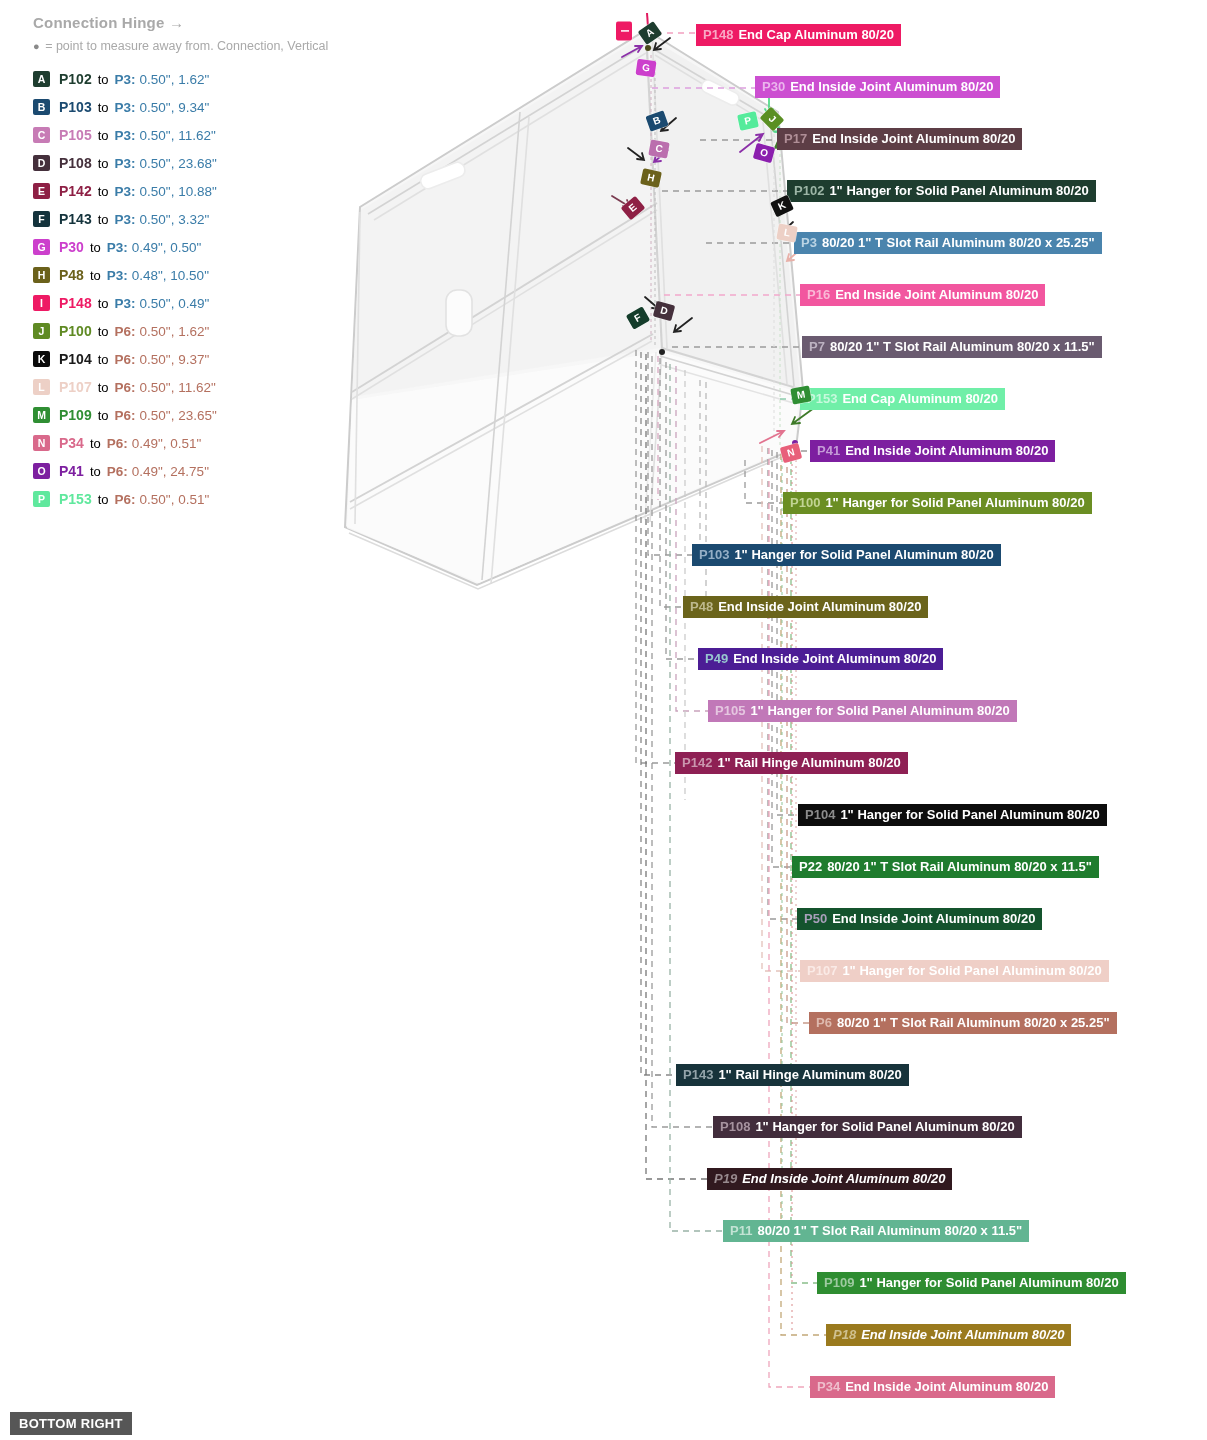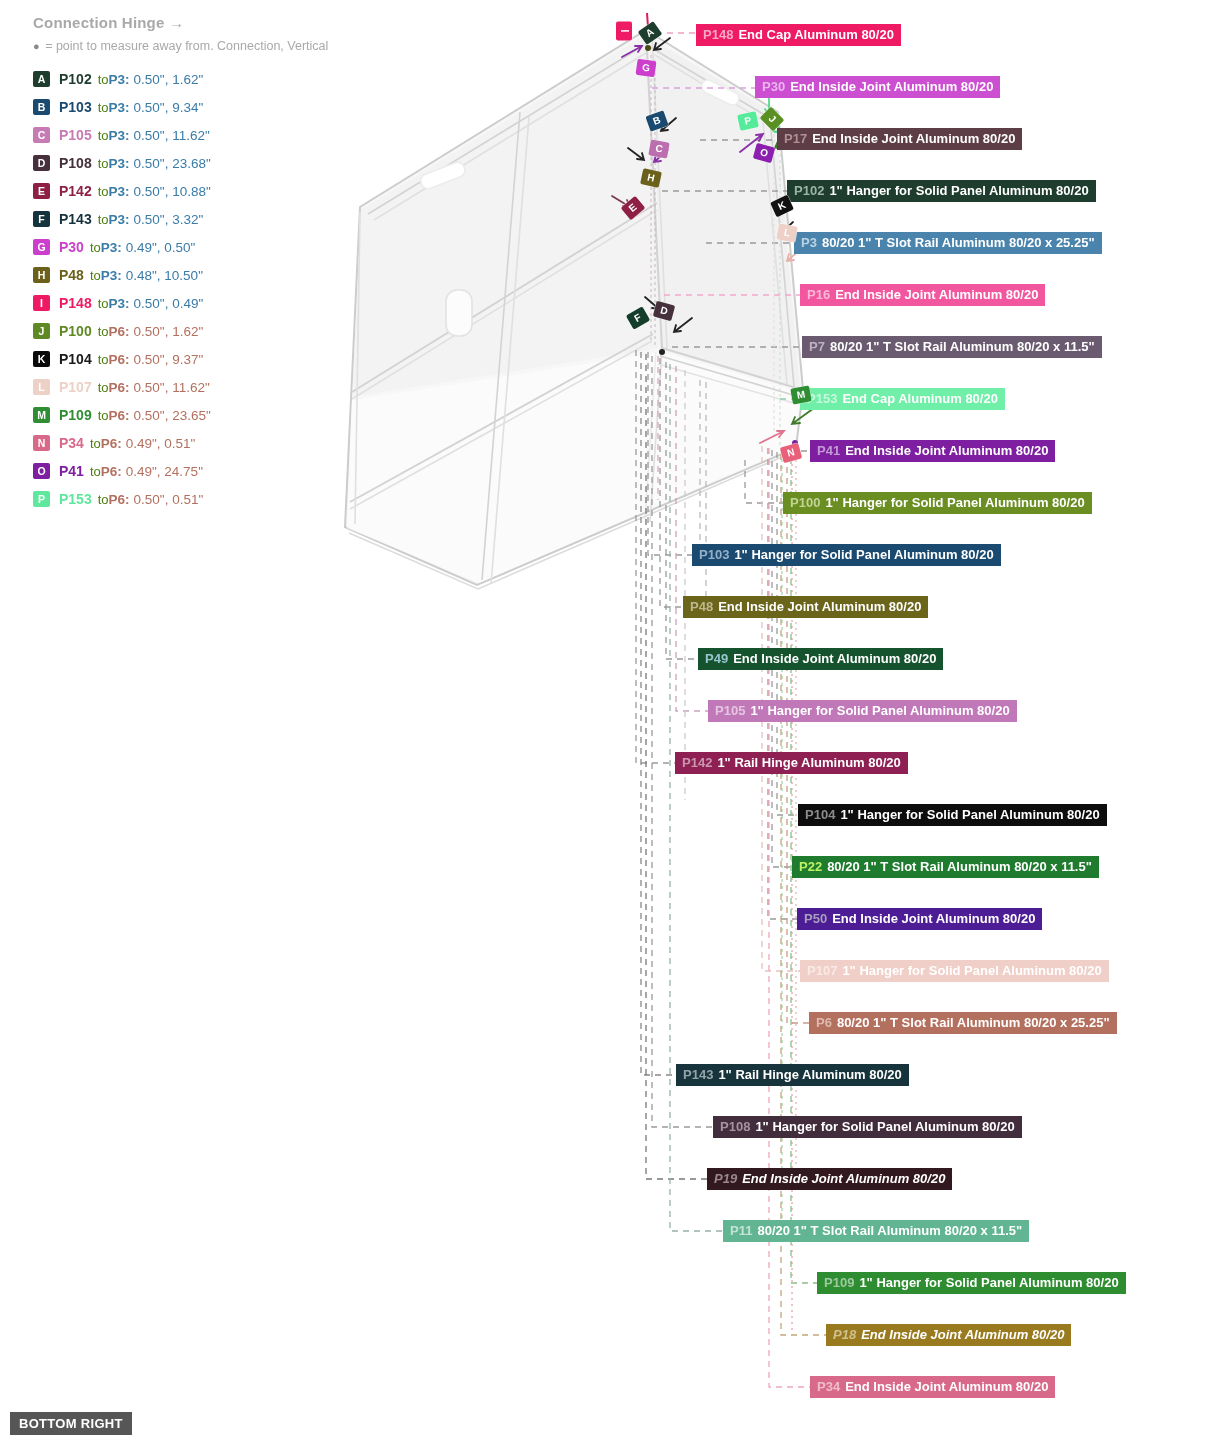--- a/index.html
+++ b/index.html
@@ -10,21 +10,21 @@
   
   #legend{position:absolute;left:33px;top:14px;}
   .lg-title{font-size:15px;color:#a9a9a9;font-weight:bold;letter-spacing:.2px;}
   .lg-sub{font-size:12.5px;color:#a9a9a9;margin-top:8px;}
   .lg-sub .dot{color:#8a8a8a;font-size:11px;margin-right:2px;}
   #legend-rows{margin-top:12px;}
   .lrow{height:28px;display:flex;align-items:center;white-space:nowrap;}
   .lbadge{display:inline-block;width:17px;height:16px;line-height:16px;border-radius:2px;
           color:#fff;font-size:10.5px;font-weight:bold;text-align:center;margin-right:9px;}
   .lpart{font-size:14px;font-weight:bold;margin-right:6px;}
-  .lto{font-size:13px;color:#4d7c0f;}
+  .lto{font-size:13px;color:#000000;margin-right:6px;}
   .lref{font-size:13.5px;font-weight:bold;margin-right:4px;}
   .lvals{font-size:13.5px;}
 
   
   .callout{position:absolute;height:15px;padding:3px 7px 4px 7px;font-size:13px;font-weight:bold;
            color:#fff;white-space:nowrap;line-height:15px;}
   .callout .code{margin-right:5px;}
 
   
   .marker{position:absolute;width:19px;height:16px;border-radius:2px;color:#fff;
@@ -326,41 +326,41 @@
     </div>
 
     <div class="callout" style="left: 692px; top: 544px; background-color: rgb(27, 74, 112);">
       <span class="code" style="color: rgb(149, 175, 198);">P103</span><span class="ctext">1" Hanger for Solid Panel Aluminum 80/20</span>
     </div>
 
     <div class="callout" style="left: 683px; top: 596px; background-color: rgb(107, 100, 27);">
       <span class="code" style="color: rgb(189, 184, 141);">P48</span><span class="ctext">End Inside Joint  Aluminum 80/20</span>
     </div>
 
-    <div class="callout" style="left: 698px; top: 648px; background-color: #14532d;">
+    <div class="callout" style="left: 698px; top: 648px; background-color: #4c1d95;">
       <span class="code" style="color: rgb(151, 198, 207);">P49</span><span class="ctext">End Inside Joint  Aluminum 80/20</span>
     </div>
 
     <div class="callout" style="left: 708px; top: 700px; background-color: rgb(193, 120, 184);">
       <span class="code" style="color: rgb(229, 198, 224);">P105</span><span class="ctext">1" Hanger for Solid Panel Aluminum 80/20</span>
     </div>
 
     <div class="callout" style="left: 675px; top: 752px; background-color: rgb(142, 32, 84);">
       <span class="code" style="color: rgb(202, 150, 174);">P142</span><span class="ctext">1" Rail Hinge Aluminum 80/20</span>
     </div>
 
     <div class="callout" style="left: 798px; top: 804px; background-color: rgb(13, 13, 13);">
       <span class="code" style="color: rgb(140, 140, 140);">P104</span><span class="ctext">1" Hanger for Solid Panel Aluminum 80/20</span>
     </div>
 
     <div class="callout" style="left: 792px; top: 856px; background-color: rgb(31, 124, 46);">
-      <span class="code" style="color: #bef264;">P22</span><span class="ctext">80/20 1" T Slot Rail Aluminum 80/20 x 11.5"</span>
-    </div>
-
-    <div class="callout" style="left: 797px; top: 908px; background-color: #4c1d95; text-align: right;">
+      <span class="code" style="color: #ffffff;">P22</span><span class="ctext">80/20 1" T Slot Rail Aluminum 80/20 x 11.5"</span>
+    </div>
+
+    <div class="callout" style="left: 797px; top: 908px; background-color: #14532d; text-align: right;">
       <span class="code" style="color: rgb(168, 159, 186);">P50</span><span class="ctext">End Inside Joint  Aluminum 80/20</span>
     </div>
 
     <div class="callout" style="left: 800px; top: 960px; background-color: rgb(239, 207, 199);">
       <span class="code" style="color: rgb(250, 234, 230);">P107</span><span class="ctext">1" Hanger for Solid Panel Aluminum 80/20</span>
     </div>
 
     <div class="callout" style="left: 809px; top: 1012px; background-color: rgb(180, 112, 95);">
       <span class="code" style="color: rgb(222, 185, 174);">P6</span><span class="ctext">80/20 1" T Slot Rail Aluminum 80/20 x 25.25"</span>
     </div>

